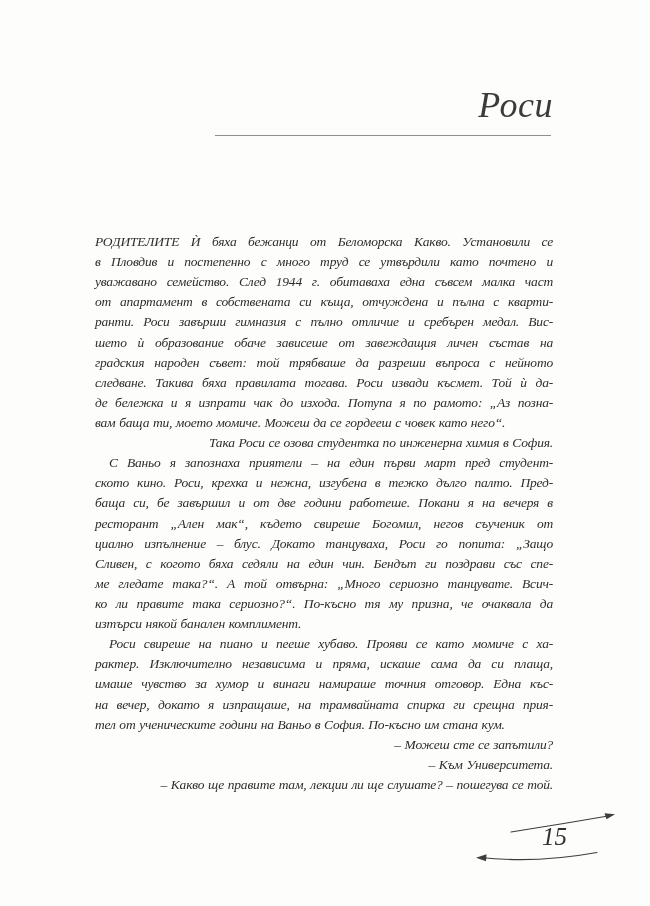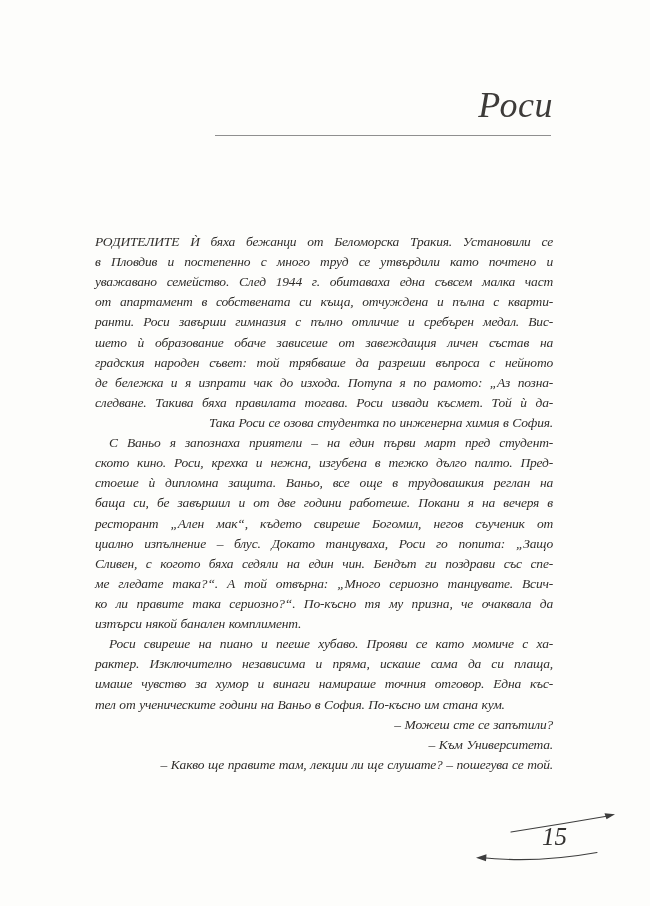--- a/index.html
+++ b/index.html
@@ -79,43 +79,44 @@
 </head>
 <body>
 
 <div class="page">
 
   <div class="chapter-title">Роси</div>
 
   <div class="header-rule"></div>
 
   <div class="text-block" id="text-block">
-      <div class="line just">РОДИТЕЛИТЕ Ѝ бяха бежанци от Беломорска Тракия. Установили се</div>
+      <div class="line just">РОДИТЕЛИТЕ Ѝ бяха бежанци от Беломорска Какво. Установили се</div>
       <div class="line just">в Пловдив и постепенно с много труд се утвърдили като почтено и</div>
       <div class="line just">уважавано семейство. След 1944 г. обитаваха една съвсем малка част</div>
       <div class="line just">от апартамент в собствената си къща, отчуждена и пълна с кварти-</div>
       <div class="line just">ранти. Роси завърши гимназия с пълно отличие и сребърен медал. Вис-</div>
       <div class="line just">шето ѝ образование обаче зависеше от завеждащия личен състав на</div>
       <div class="line just">градския народен съвет: той трябваше да разреши въпроса с нейното</div>
+      <div class="line just">следване. Такива бяха правилата тогава. Роси извади късмет. Той ѝ да-</div>
       <div class="line just">де бележка и я изпрати чак до изхода. Потупа я по рамото: „Аз позна-</div>
-      <div class="line just">следване. Такива бяха правилата тогава. Роси извади късмет. Той ѝ да-</div>
+      <div class="line">вам баща ти, моето момиче. Можеш да се гордееш с човек като него“.</div>
       <div class="line ind">Така Роси се озова студентка по инженерна химия в София.</div>
       <div class="line ind just">С Ваньо я запознаха приятели – на един първи март пред студент-</div>
       <div class="line just">ското кино. Роси, крехка и нежна, изгубена в тежко дълго палто. Пред-</div>
-      <div class="line just">стоеше ѝ дипломна защита. Ваньо, все още в трудовашкия реглан на</div>
       <div class="line just">баща си, бе завършил и от две години работеше. Покани я на вечеря в</div>
       <div class="line just">ресторант „Ален мак“, където свиреше Богомил, негов съученик от</div>
       <div class="line just">циално изпълнение – блус. Докато танцуваха, Роси го попита: „Защо</div>
       <div class="line just">Сливен, с когото бяха седяли на един чин. Бендът ги поздрави със спе-</div>
       <div class="line just">ме гледате така?“. А той отвърна: „Много сериозно танцувате. Всич-</div>
       <div class="line just">ко ли правите така сериозно?“. По-късно тя му призна, че очаквала да</div>
       <div class="line">изтърси някой банален комплимент.</div>
       <div class="line ind just">Роси свиреше на пиано и пееше хубаво. Прояви се като момиче с ха-</div>
       <div class="line just">рактер. Изключително независима и пряма, искаше сама да си плаща,</div>
       <div class="line just">имаше чувство за хумор и винаги намираше точния отговор. Една къс-</div>
+      <div class="line just">на вечер, докато я изпращаше, на трамвайната спирка ги срещна прия-</div>
       <div class="line">тел от ученическите години на Ваньо в София. По-късно им стана кум.</div>
       <div class="line ind">– Можеш сте се запътили?</div>
       <div class="line ind">– Към Университета.</div>
       <div class="line ind">– Какво ще правите там, лекции ли ще слушате? – пошегува се той.</div>
     </div>
 
   <svg class="flourish" viewBox="0 0 160 60" xmlns="http://www.w3.org/2000/svg">
 
     <path d="M 41 26 Q 92 18 141 9.5" fill="none" stroke="#3d3d3d" stroke-width="1.2" stroke-linecap="round"></path>
     <polygon points="145,8.2 134.5,7.2 136.5,13.2" fill="#3d3d3d"></polygon>

